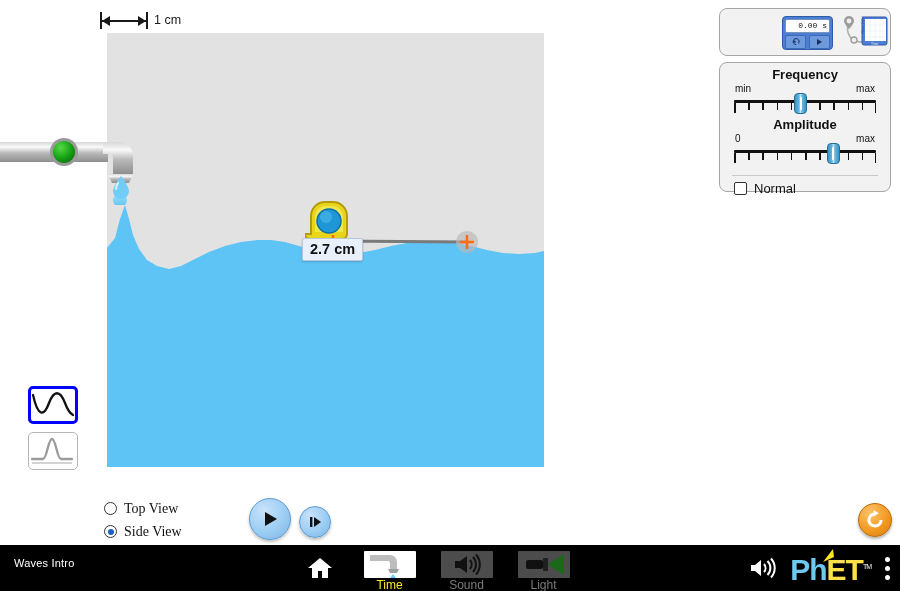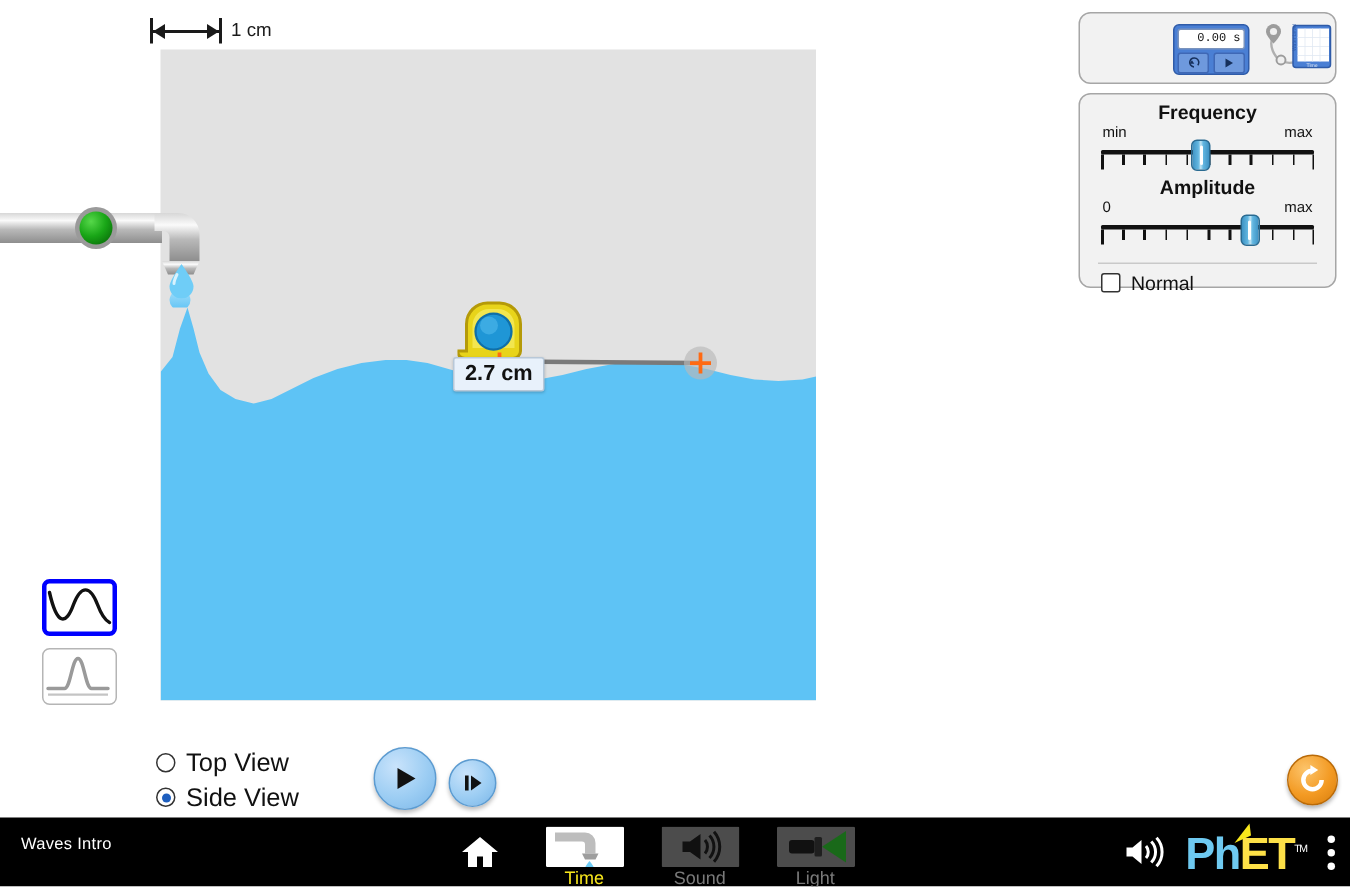--- a/index.html
+++ b/index.html
@@ -132,22 +132,23 @@
     display: block;
   }
   .wf-btn.selected { border: 3px solid #0000ff; }
   .wf-btn.unselected { border: 1px solid #b5b5b5; }
 
   
   #view-radios {
     position: absolute;
     left: 104px;
     top: 498px;
-    font-size: 17px;
+    font-size: 14px;
     color: #111;
+    font-family: Liberation Serif, serif;
   }
   #speed-radios {
     position: absolute;
     left: 337px;
     top: 498px;
     font-size: 13px;
     color: #111;
   }
   .radio-row {
     display: flex;

